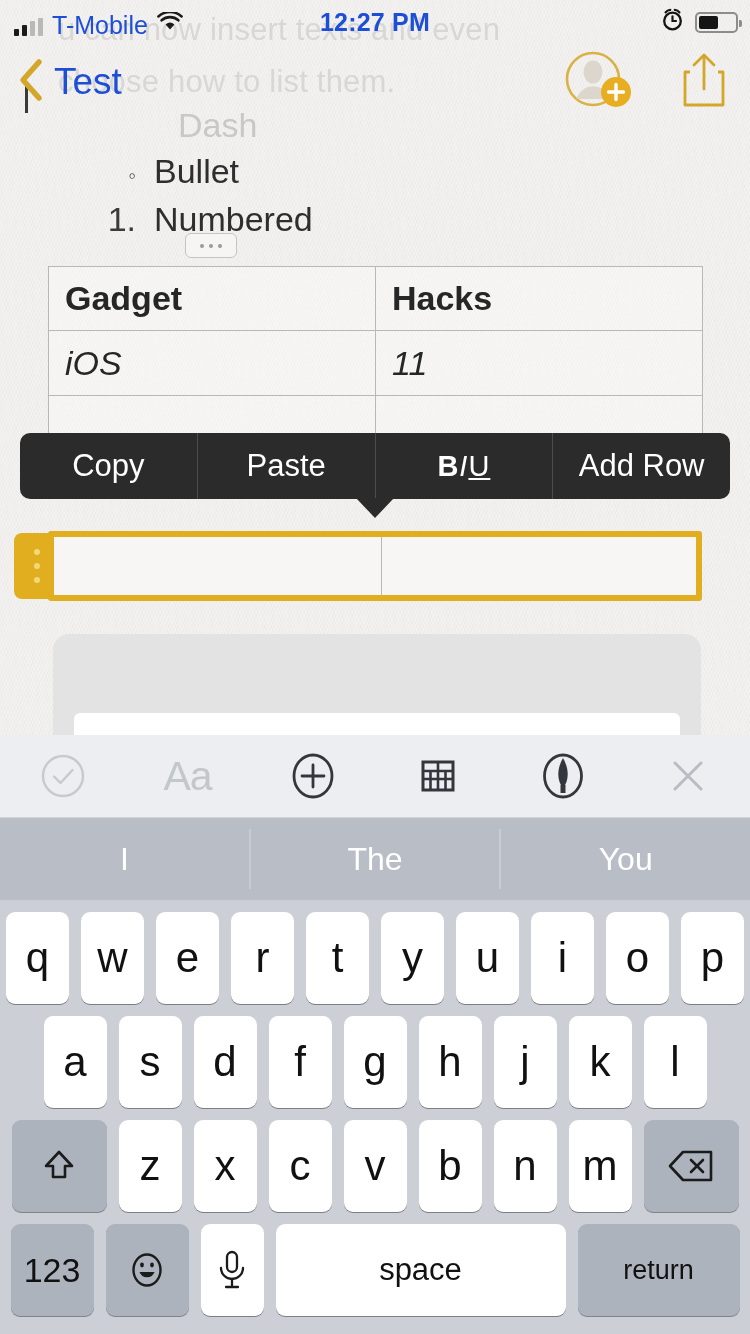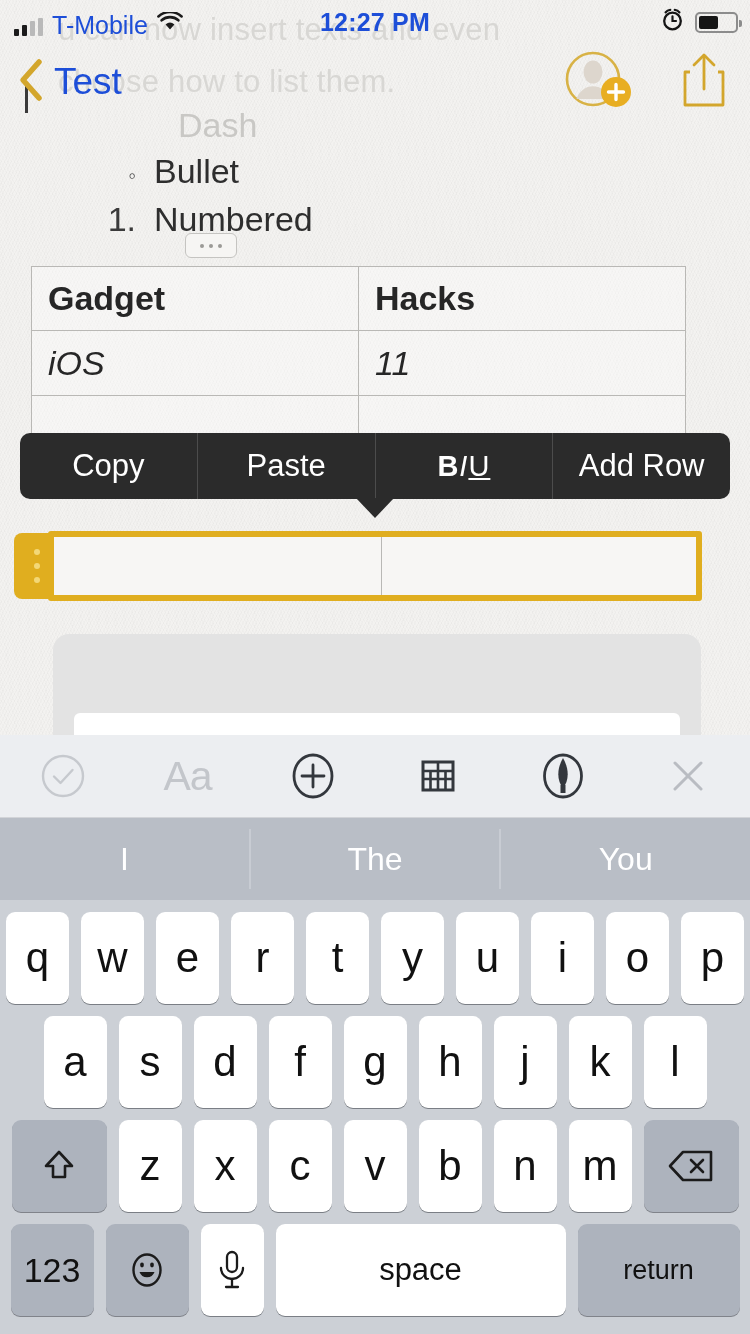--- a/index.html
+++ b/index.html
@@ -88,21 +88,21 @@
 
   .dots-pill {
     position: absolute; left: 185px; top: 233px;
     width: 52px; height: 25px; border: 1px solid #c5c4c1; border-radius: 6px;
     background: #f6f5f3; display: flex; align-items: center; justify-content: center; gap: 5px;
   }
   .dots-pill i { width: 4px; height: 4px; border-radius: 50%; background: #9b9a97; display: block; }
 
   
   .tbl {
-    position: absolute; left: 31px; top: 266px; width: 655px;
+    position: absolute; left: 48px; top: 266px; width: 655px;
     border-top: 1px solid #b9b8b5; border-left: 1px solid #b9b8b5;
     background: rgba(255,255,255,0.35);
   }
   .tbl .row { display: flex; }
   .tbl .cell {
     flex: 0 0 327px; height: 65px; padding: 0 16px;
     border-right: 1px solid #b9b8b5; border-bottom: 1px solid #b9b8b5;
     display: flex; align-items: center; font-size: 34px; color: #262626;
   }
   .tbl .row.head .cell { font-weight: bold; height: 64px; }

